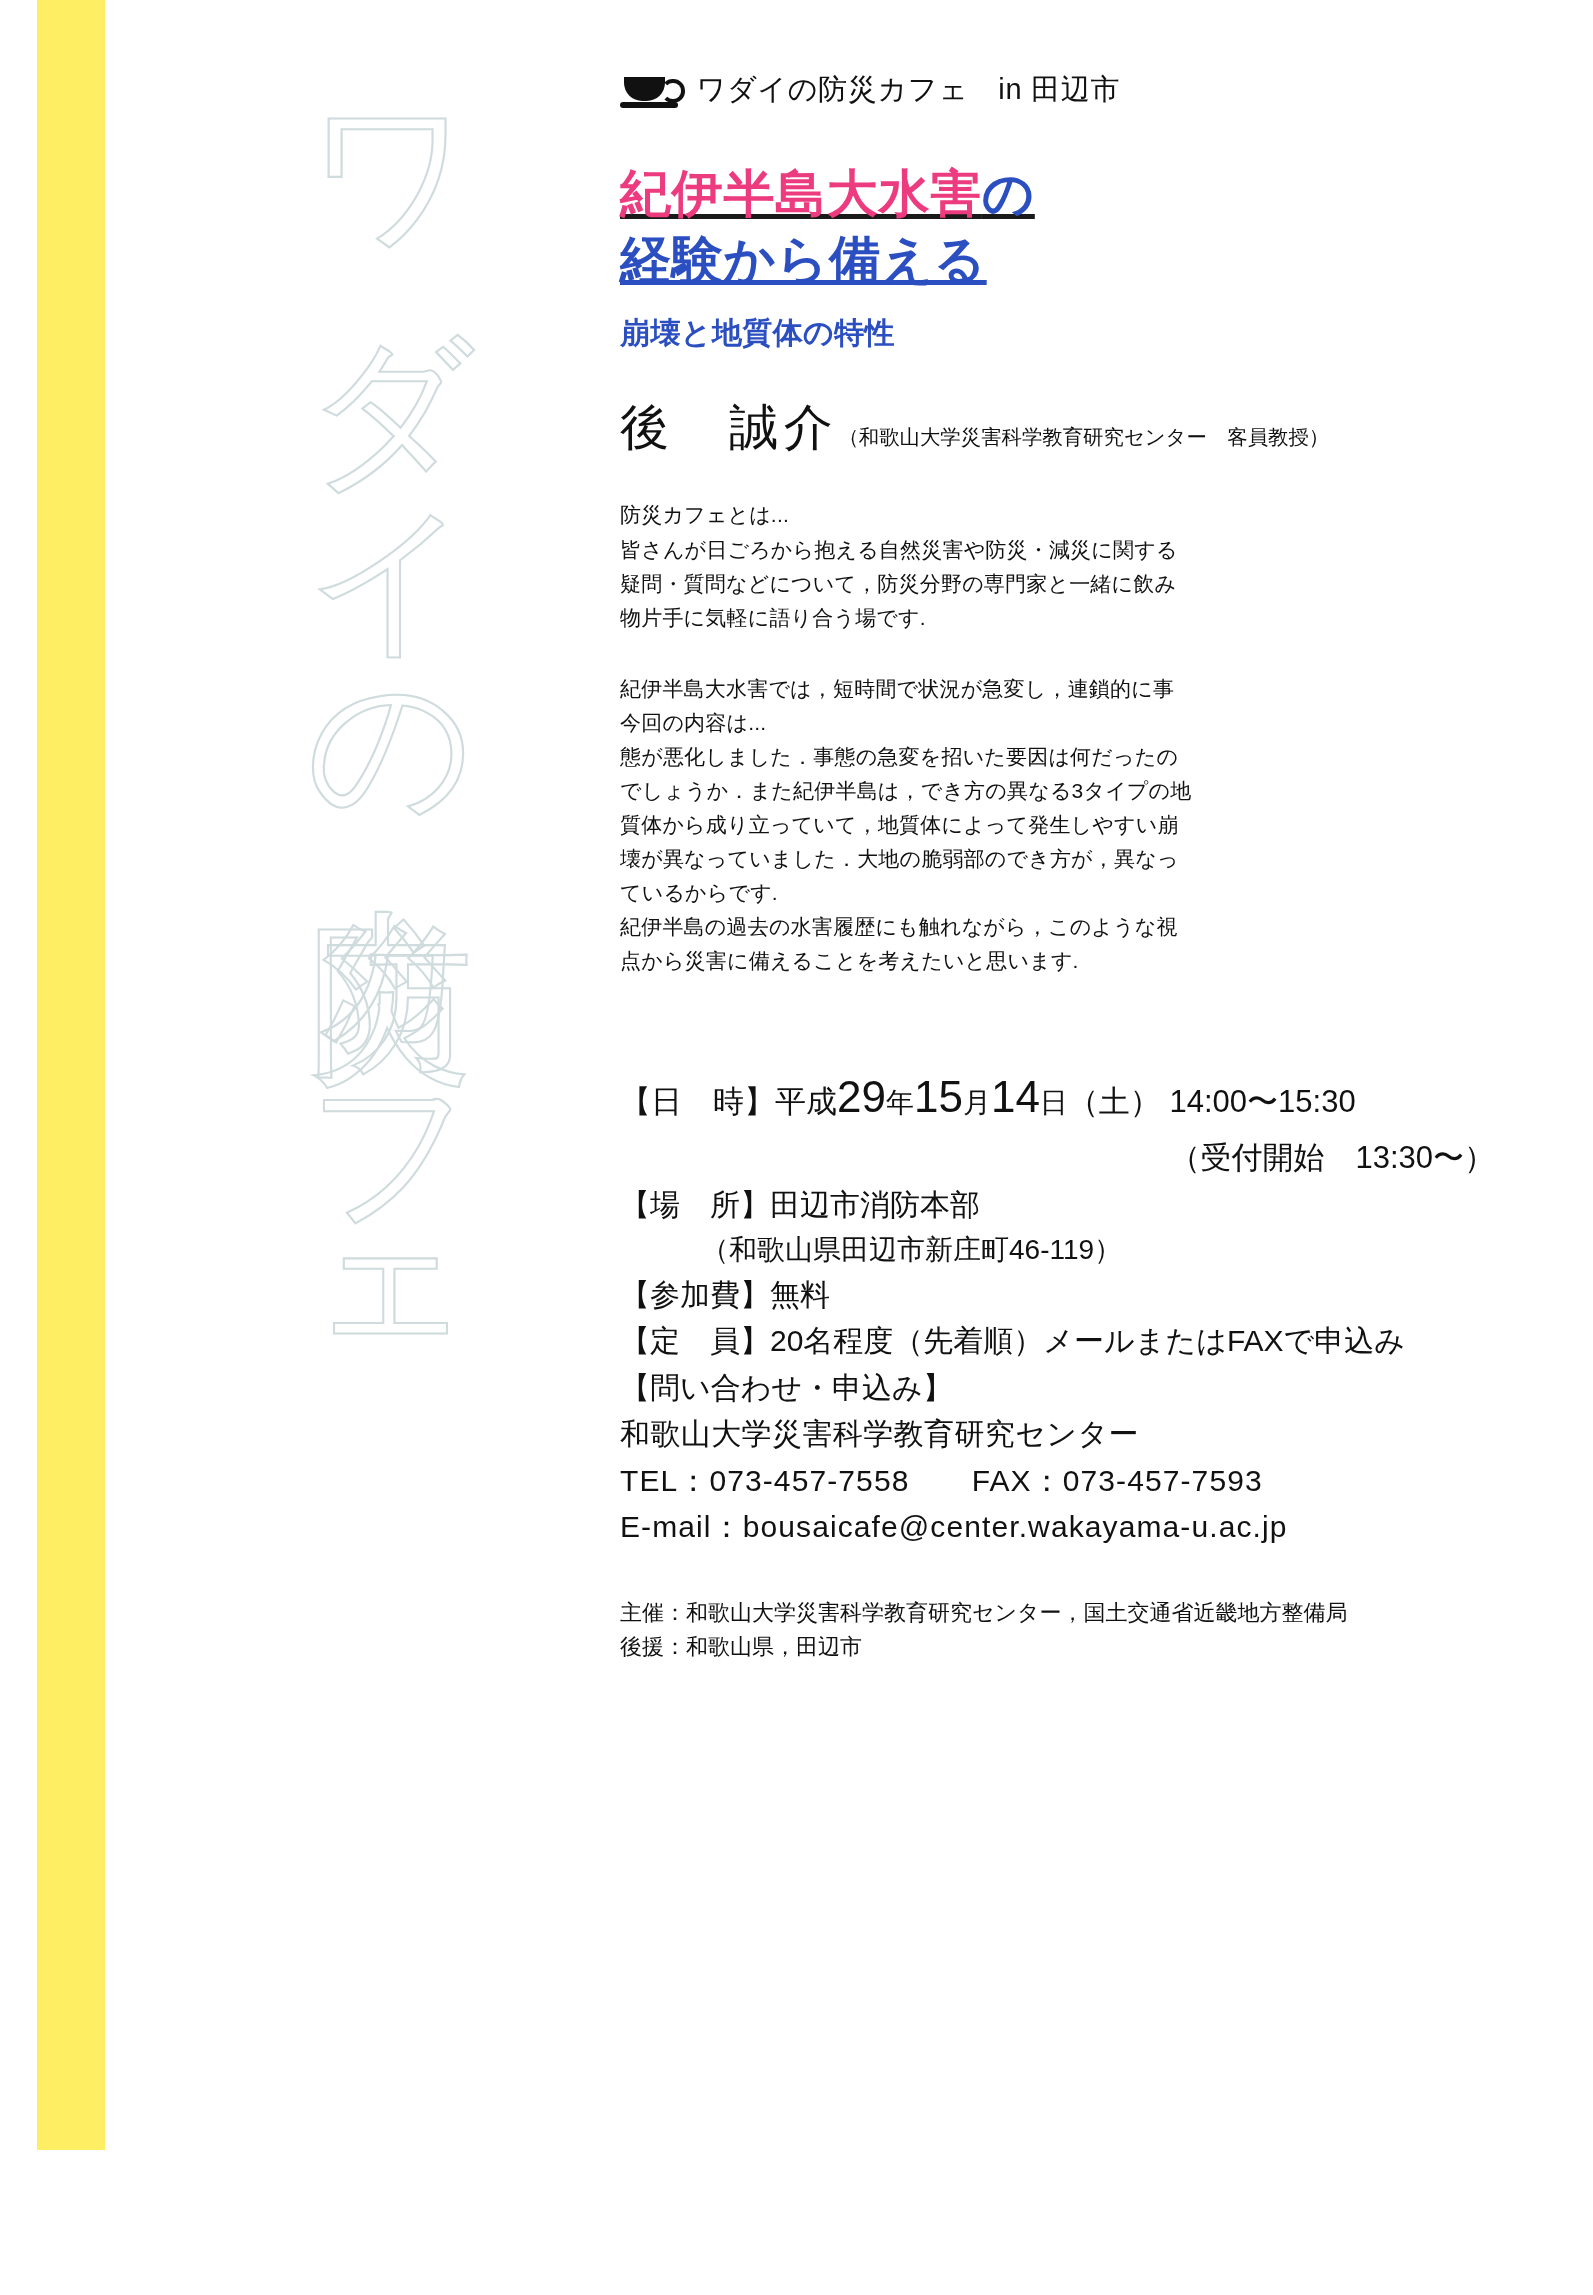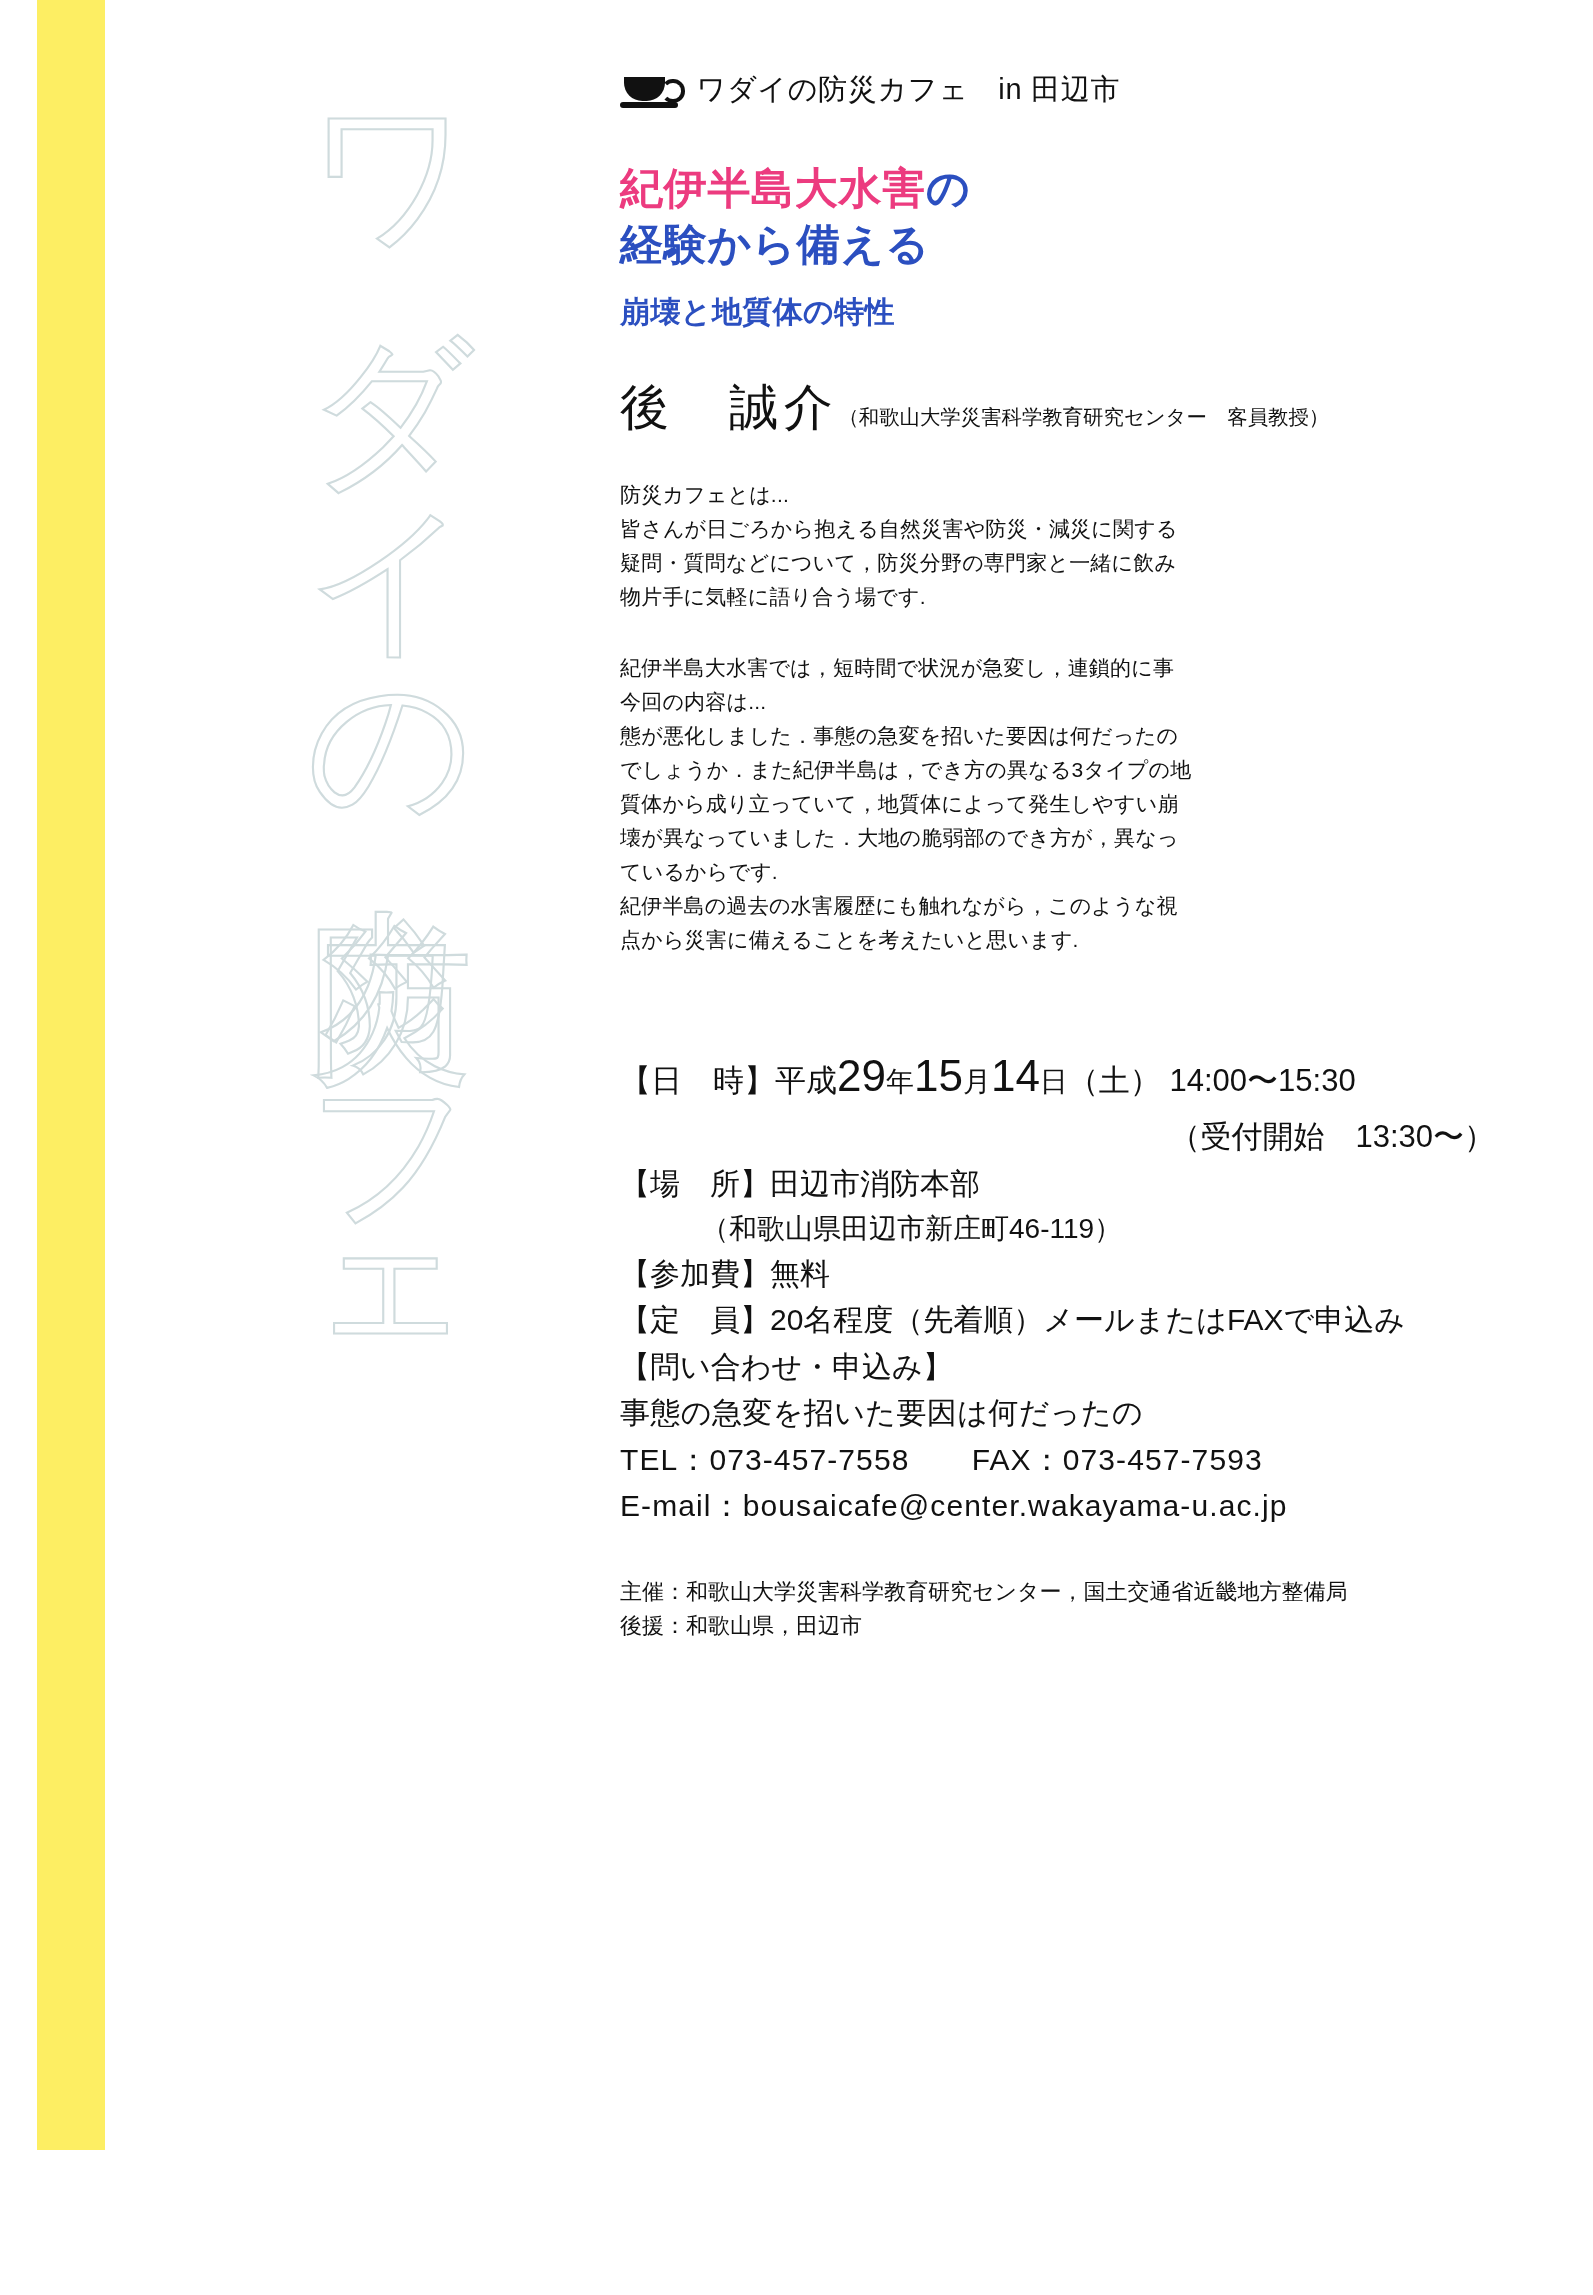--- a/index.html
+++ b/index.html
@@ -94,25 +94,26 @@
   .header-text {
     font-size: 29px;
     letter-spacing: 0.7px;
     color: #111;
     white-space: nowrap;
   }
 
   
   .title-block { margin-top: 49px; }
   .title-line {
-    font-size: 43px;
+    font-size: 51px;
     font-weight: bold;
     line-height: 1.30;
     letter-spacing: 0.7px;
     white-space: nowrap;
+    text-decoration: underline;
   }
   .title-pink { color: #ec3b7f; }
   .title-blue { color: #2b4fc0; }
 
   .subtitle {
     margin-top: 18.3px;
     color: #2b4fc0;
     font-weight: bold;
     font-size: 30px;
     line-height: 1.42;
@@ -249,21 +250,21 @@
 
     <div class="detail-line">
       <span>【参加費】</span><span>無料</span>
     </div>
 
     <div class="detail-line">
       <span>【定　員】</span><span>20名程度（先着順）メールまたはFAXで申込み</span>
     </div>
 
     <div class="detail-line">【問い合わせ・申込み】</div>
-    <div class="contact-line">事態の急変を招いた要因は何だったの</div>
+    <div class="contact-line">和歌山大学災害科学教育研究センター</div>
     <div class="contact-line spread">TEL：073-457-7558　　FAX：073-457-7593</div>
     <div class="contact-line spread">E-mail：bousaicafe@center.wakayama-u.ac.jp</div>
   </div>
 
   <div class="footer">
     <div>主催：和歌山大学災害科学教育研究センター，国土交通省近畿地方整備局</div>
     <div>後援：和歌山県，田辺市</div>
   </div>
 
 </div>

